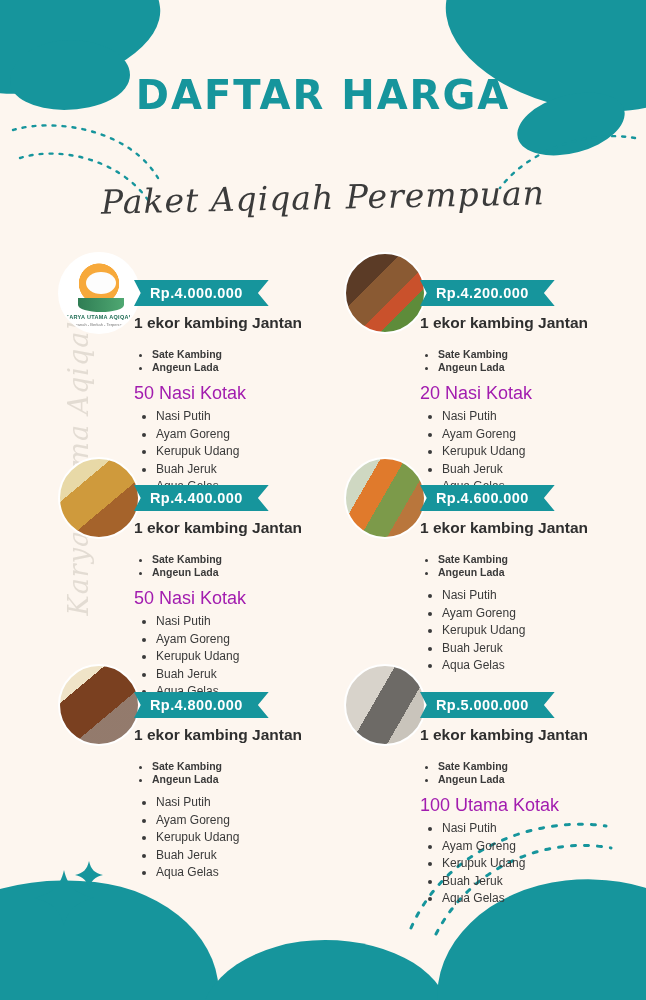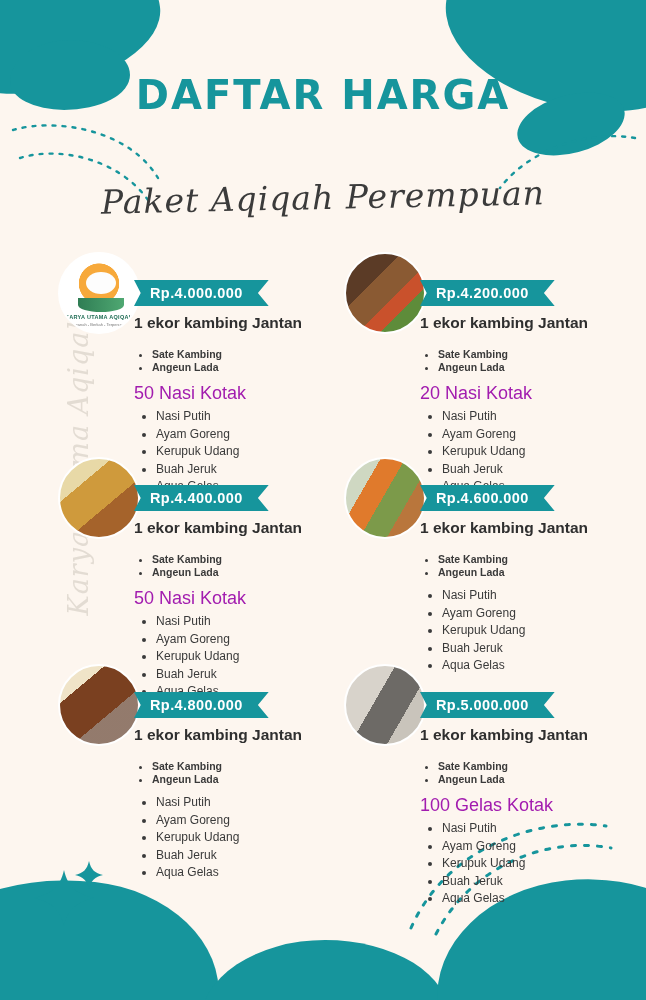--- a/index.html
+++ b/index.html
@@ -356,21 +356,21 @@
 
     <div class="pkg" style="left:344px;top:412px;">
       <div class="photo ph-kambing"></div>
       <div class="price-banner">Rp.5.000.000</div>
       <div class="pkg-body">
         <div class="line-main">1 ekor kambing Jantan</div>
         <ul class="sub">
           <li>Sate Kambing</li>
           <li>Angeun Lada</li>
         </ul>
-        <div class="nasi-head">100 Gelas Kotak</div>
+        <div class="nasi-head">100 Utama Kotak</div>
         <ul class="items">
           <li>Nasi Putih</li>
           <li>Ayam Goreng</li>
           <li>Kerupuk Udang</li>
           <li>Buah Jeruk</li>
           <li>Aqua Gelas</li>
         </ul>
       </div>
     </div>
 

